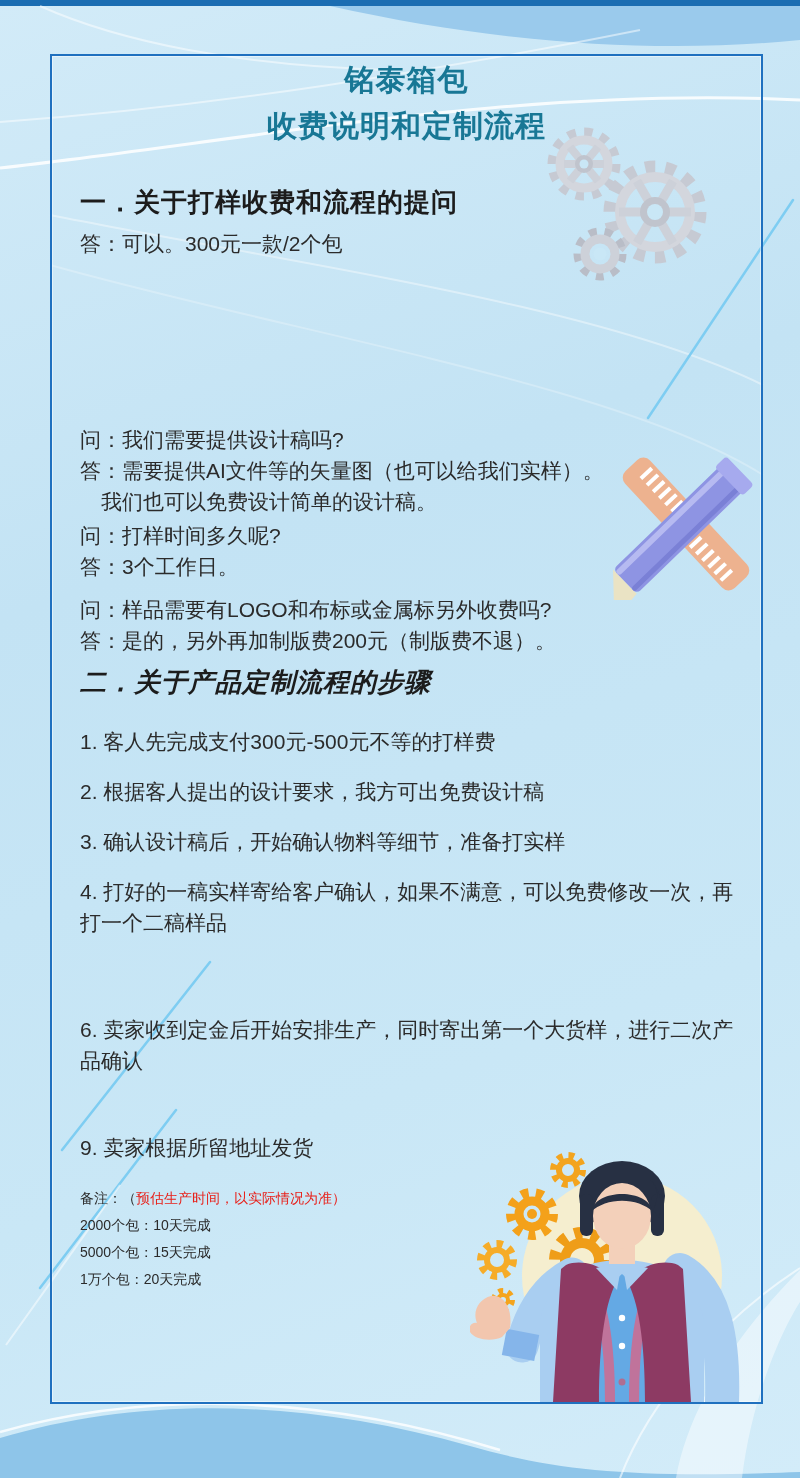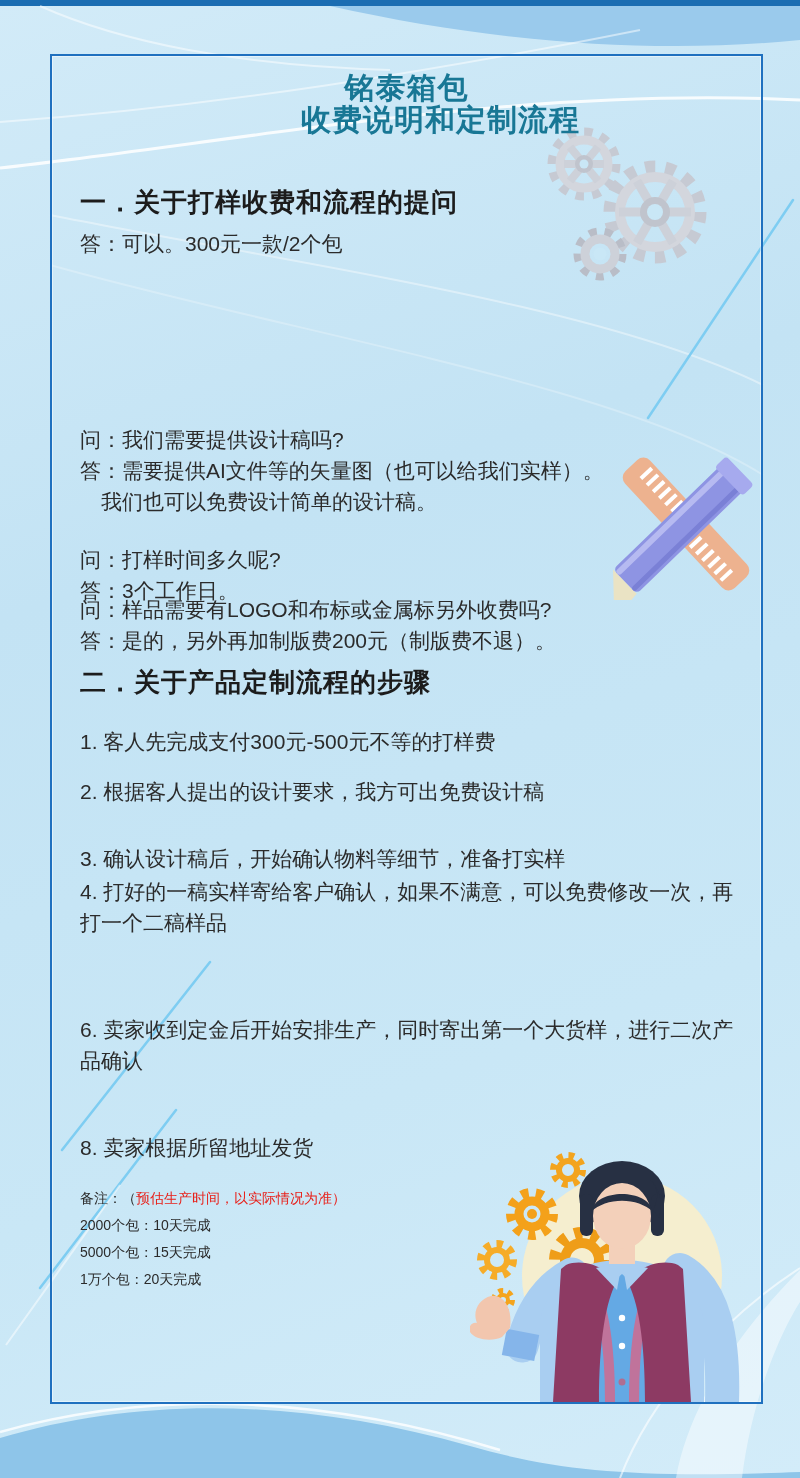--- a/index.html
+++ b/index.html
@@ -103,54 +103,54 @@
       </g>
       <g transform="rotate(-44 78 76)">
         <polygon points="-6,58 -6,92 -40,95" fill="#eae3c4"></polygon>
         <rect x="-6" y="58" width="158" height="34" rx="5" fill="#8e94e3"></rect>
         <rect x="-6" y="61" width="158" height="6" rx="3" fill="#b6baf1"></rect>
         <rect x="-6" y="84" width="158" height="5" rx="2.5" fill="#7a80d6"></rect>
         <rect x="138" y="55" width="16" height="40" rx="4" fill="#a6aaee"></rect>
       </g>
     </svg>
 
-    <div class="abs title-line" style="top:14px;">铭泰箱包</div>
-    <div class="abs title-line" style="top:46px;padding-left:34px;">收费说明和定制流程</div>
+    <div class="abs title-line" style="top:6px;">铭泰箱包</div>
+    <div class="abs title-line" style="top:52px;">收费说明和定制流程</div>
 
     <div class="abs sec-heading" style="top:114px;margin-top:16px;">一．关于打样收费和流程的提问</div>
 
     <div class="abs body-block" style="top:172px;">
       <div>答：可以。300元一款/2个包</div>
     </div>
 
 
     <div class="abs body-block" style="top:368px;">
       <div>问：我们需要提供设计稿吗?</div>
       <div>答：需要提供AI文件等的矢量图（也可以给我们实样）。</div>
       <div>　我们也可以免费设计简单的设计稿。</div>
     </div>
 
-    <div class="abs body-block" style="top:488px;">
+    <div class="abs body-block" style="top:464px;">
       <div>问：打样时间多久呢?</div>
       <div>答：3个工作日。</div>
     </div>
 
     <div class="abs body-block" style="top:538px;">
       <div>问：样品需要有LOGO和布标或金属标另外收费吗?</div>
       <div>答：是的，另外再加制版费200元（制版费不退）。</div>
     </div>
 
-    <div class="abs sec-heading" style="top:610px;">二．关于产品定制流程的步骤</div>
+    <div class="abs sec-heading" style="top:610px;font-style:italic;">二．关于产品定制流程的步骤</div>
 
     <div class="abs body-block" style="top:670px;">1. 客人先完成支付300元-500元不等的打样费</div>
     <div class="abs body-block" style="top:720px;">2. 根据客人提出的设计要求，我方可出免费设计稿</div>
-    <div class="abs body-block" style="top:770px;margin-top:17px;">3. 确认设计稿后，开始确认物料等细节，准备打实样</div>
+    <div class="abs body-block" style="top:770px;">3. 确认设计稿后，开始确认物料等细节，准备打实样</div>
     <div class="abs body-block" style="top:820px;">4. 打好的一稿实样寄给客户确认，如果不满意，可以免费修改一次，再打一个二稿样品</div>
     <div class="abs body-block" style="top:958px;">6. 卖家收到定金后开始安排生产，同时寄出第一个大货样，进行二次产品确认</div>
-    <div class="abs body-block" style="top:1076px;">8. 卖家根据所留地址发货</div>
+    <div class="abs body-block" style="top:1076px;">9. 卖家根据所留地址发货</div>
 
     <div class="abs notes-block" style="top:1128px;">
       <span class="nlabel"><span>备注：（</span><span class="red">预估生产时间，以实际情况为准）</span></span>
       <span class="nrow">2000个包：10天完成</span>
       <span class="nrow">5000个包：15天完成</span>
       <span class="nrow">1万个包：20天完成</span>
     </div>
 
     <svg class="illu" style="left:418px;top:1092px;" width="300" height="254" viewBox="0 0 300 254" aria-hidden="true">
       <circle cx="152" cy="128" r="100" fill="#f5eecf"></circle>

